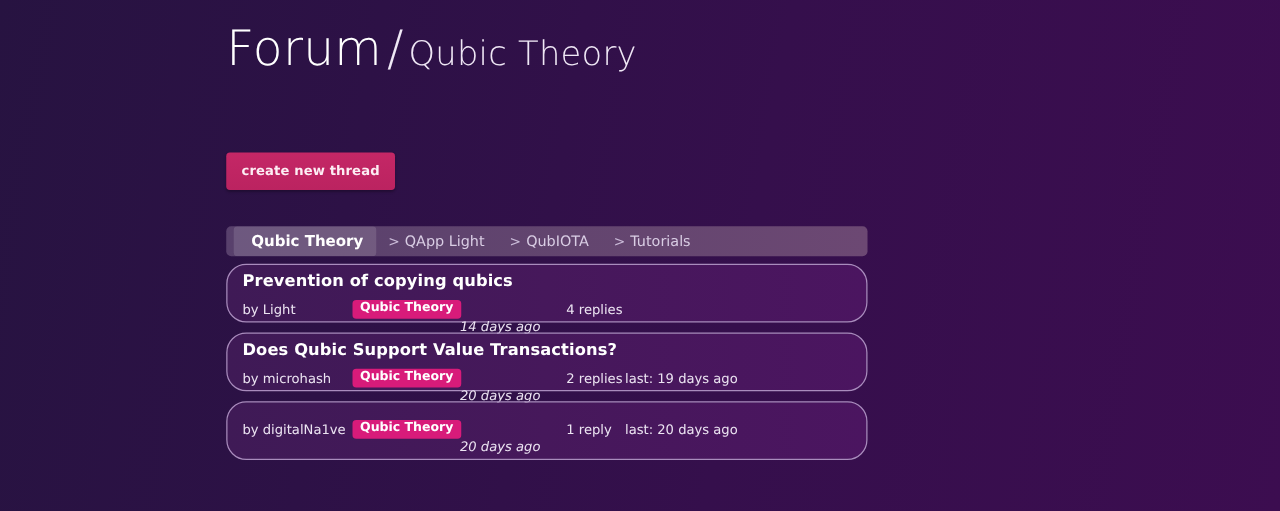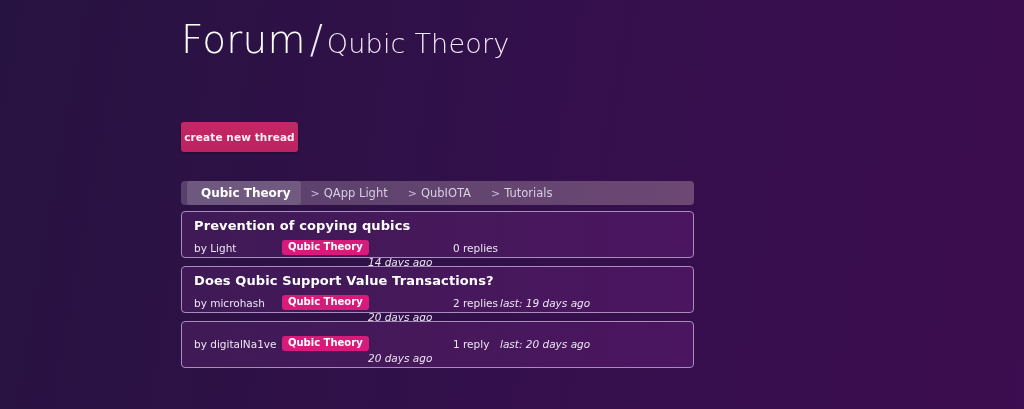--- a/index.html
+++ b/index.html
@@ -48,21 +48,21 @@
     font-size: 27px;
     color: #efe7f5;
     letter-spacing: 0.2px;
   }
 
   
   .create-btn {
     position: absolute;
     left: 0;
     top: 122px;
-    width: 117px;
+    width: 135px;
     height: 30px;
     border: none;
     border-radius: 3px;
     background: linear-gradient(180deg, #c42766 0%, #bb2360 100%);
     color: #fdeef4;
     font-family: "DejaVu Sans", sans-serif;
     font-size: 10.5px;
     font-weight: 700;
     letter-spacing: 0.1px;
     cursor: pointer;
@@ -111,21 +111,21 @@
     position: absolute;
     left: 0;
     top: 211px;
     width: 513px;
   }
   .thread-card {
     position: relative;
     height: 47px;
     margin-bottom: 8px;
     border: 1px solid #a98cbd;
-    border-radius: 4px;
+    border-radius: 16px;
     background: linear-gradient(90deg, #3f1a56 0%, #46185b 50%, #4b1560 100%);
     padding: 7px 0 0 12px;
     cursor: pointer;
   }
   .thread-title {
     font-size: 13px;
     font-weight: 700;
     color: #ffffff;
     letter-spacing: 0.1px;
     line-height: 1.1;
@@ -136,21 +136,21 @@
     height: 16px;
     margin-top: 7px;
     font-size: 10.5px;
     color: #ece4f2;
     padding-left: 16px;
   }
   .meta-author  { position: absolute; left: 0px;   top: 2px; white-space: nowrap; }
   .meta-badge   { position: absolute; left: 88px;  top: 0px; }
   .meta-date    { position: absolute; left: 174px; top: 16px; white-space: nowrap; font-style: italic; }
   .meta-replies { position: absolute; left: 259px; top: 2px; white-space: nowrap; }
-  .meta-last    { position: absolute; left: 306px; top: 2px; white-space: nowrap; font-style: italic; }
+  .meta-last    { position: absolute; left: 306px; top: 2px; white-space: nowrap; }
 
   .tag {
     display: inline-block;
     background: #d81b7a;
     color: #ffffff;
     font-size: 10px;
     font-weight: 700;
     border-radius: 3px;
     padding: 2px 6px 3px 6px;
     line-height: 1;
@@ -189,21 +189,21 @@
   </div>
 
   <div class="threads">
 
     <div class="thread-card">
       <div class="thread-title">Prevention of copying qubics</div>
       <div class="thread-meta">
         <span class="meta-author">by Light</span>
         <span class="meta-badge"><span class="tag">Qubic Theory</span></span>
         <span class="meta-date">14 days ago</span>
-        <span class="meta-replies">0 replies</span>
+        <span class="meta-replies">4 replies</span>
         <span class="meta-last"></span>
       </div>
     </div>
 
     <div class="thread-card">
       <div class="thread-title">Does Qubic Support Value Transactions?</div>
       <div class="thread-meta">
         <span class="meta-author">by microhash</span>
         <span class="meta-badge"><span class="tag">Qubic Theory</span></span>
         <span class="meta-date">20 days ago</span>

